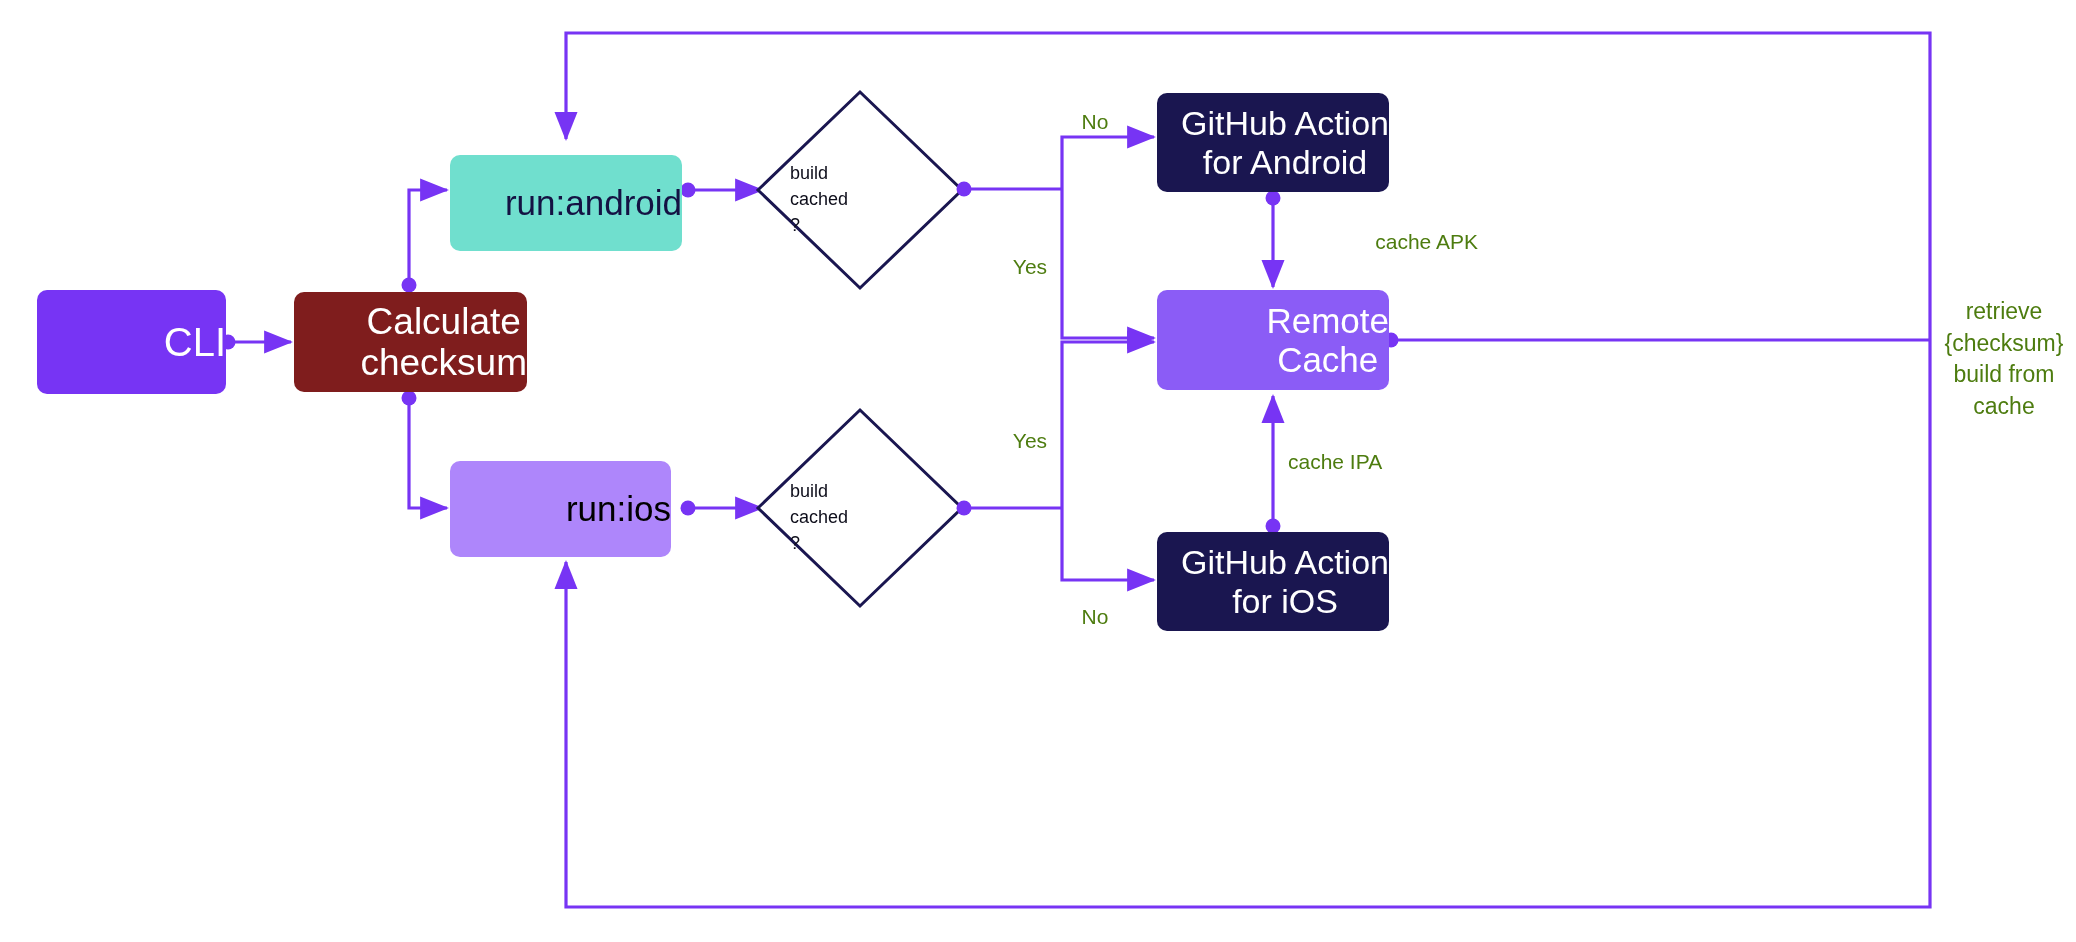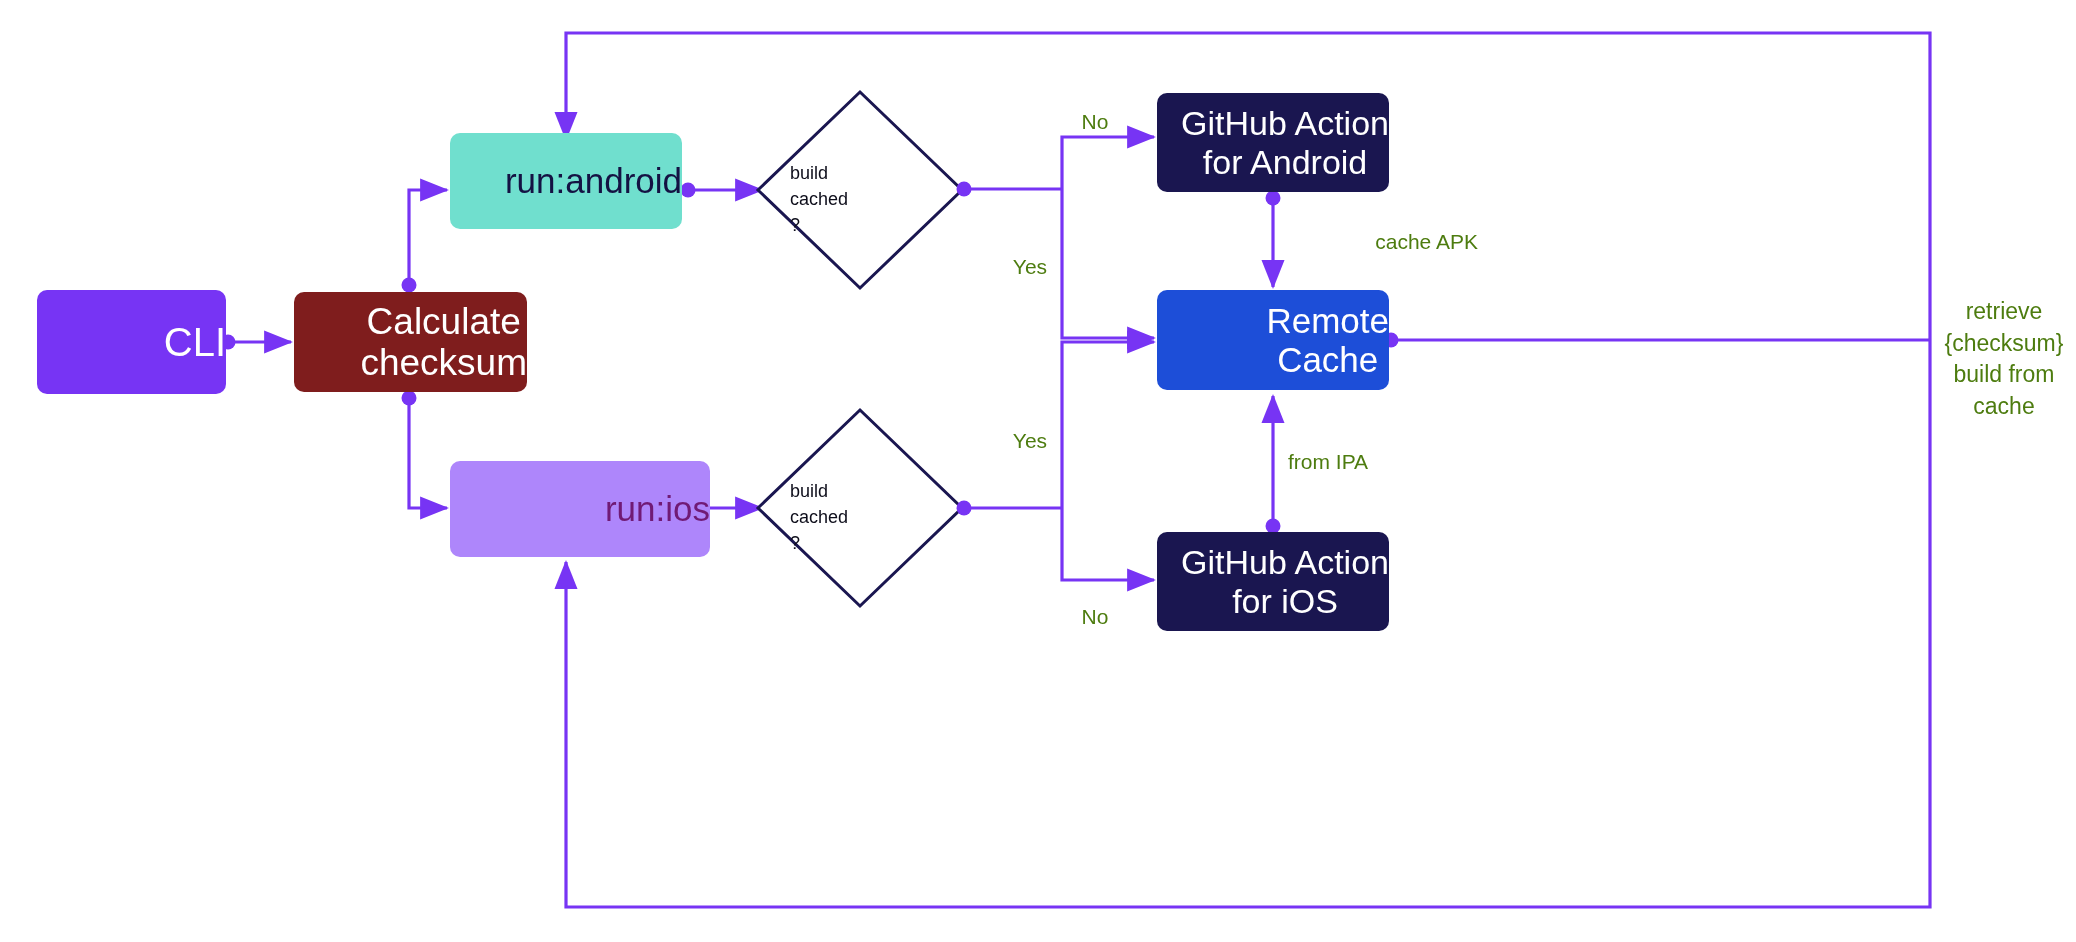--- a/index.html
+++ b/index.html
@@ -3,24 +3,24 @@
 <meta charset="utf-8">
 <style>
   html,body{margin:0;padding:0;background:#ffffff;}
   body{width:2076px;height:942px;overflow:hidden;font-family:"Liberation Sans",sans-serif;}
   #stage{position:relative;width:2076px;height:942px;background:#fff;}
   #wires{position:absolute;inset:0;width:2076px;height:942px;}
   .node{position:absolute;box-sizing:border-box;display:flex;align-items:center;justify-content:flex-end;text-align:center;border-radius:10px;line-height:1.12;}
   .node span{display:block;white-space:pre-line;}
   .n-cli{left:37px;top:290px;width:189px;height:104px;background:#7734F4;color:#ffffff;font-size:40px;}
   .n-checksum{left:294px;top:292px;width:233px;height:100px;background:#7f1d1d;color:#ffffff;font-size:37px;}
-  .n-android{left:450px;top:133px;width:232px;height:96px;background:#70DFCE;color:#141243;font-size:35px;}
-  .n-ios{left:450px;top:461px;width:260px;height:96px;background:#AE86FB;color:#701a75;font-size:35px;}
+  .n-android{left:450px;top:155px;width:232px;height:96px;background:#70DFCE;color:#141243;font-size:35px;}
+  .n-ios{left:450px;top:461px;width:221px;height:96px;background:#AE86FB;color:#000000;font-size:35px;}
   .n-ghandroid{left:1157px;top:93px;width:232px;height:99px;background:#1A1650;color:#ffffff;font-size:34px;}
-  .n-remote{left:1157px;top:290px;width:232px;height:100px;background:#1d4ed8;color:#ffffff;font-size:35px;}
+  .n-remote{left:1157px;top:290px;width:232px;height:100px;background:#8b5cf6;color:#ffffff;font-size:35px;}
   .n-ghios{left:1157px;top:532px;width:232px;height:99px;background:#1A1650;color:#ffffff;font-size:34px;}
   .dia-label{position:absolute;text-align:left;color:#0d0d1a;font-size:18px;line-height:1.45;white-space:pre-line;}
   .dl-top{left:790px;top:160px;width:140px;}
   .dl-bot{left:790px;top:478px;width:140px;}
   .edge-label{position:absolute;color:#4d7c0f;font-size:21px;text-align:center;white-space:pre-line;line-height:1.33;}
   .el-no-a{left:1050px;top:108px;width:90px;}
   .el-yes-a{left:985px;top:253px;width:90px;}
   .el-yes-i{left:985px;top:427px;width:90px;}
   .el-no-i{left:1050px;top:603px;width:90px;}
   .el-apk{left:1288px;top:228px;width:190px;text-align:right;}
@@ -125,19 +125,19 @@
   <div class="node n-ghios">
     <span>GitHub Action
 for iOS</span>
   </div>
 
   <div class="edge-label el-no-a">No</div>
   <div class="edge-label el-yes-a">Yes</div>
   <div class="edge-label el-yes-i">Yes</div>
   <div class="edge-label el-no-i">No</div>
   <div class="edge-label el-apk">cache APK</div>
-  <div class="edge-label el-ipa">from IPA</div>
+  <div class="edge-label el-ipa">cache IPA</div>
   <div class="edge-label el-retrieve">retrieve
 {checksum}
 build from
 cache</div>
 
 </div>
 
 </body></html>

